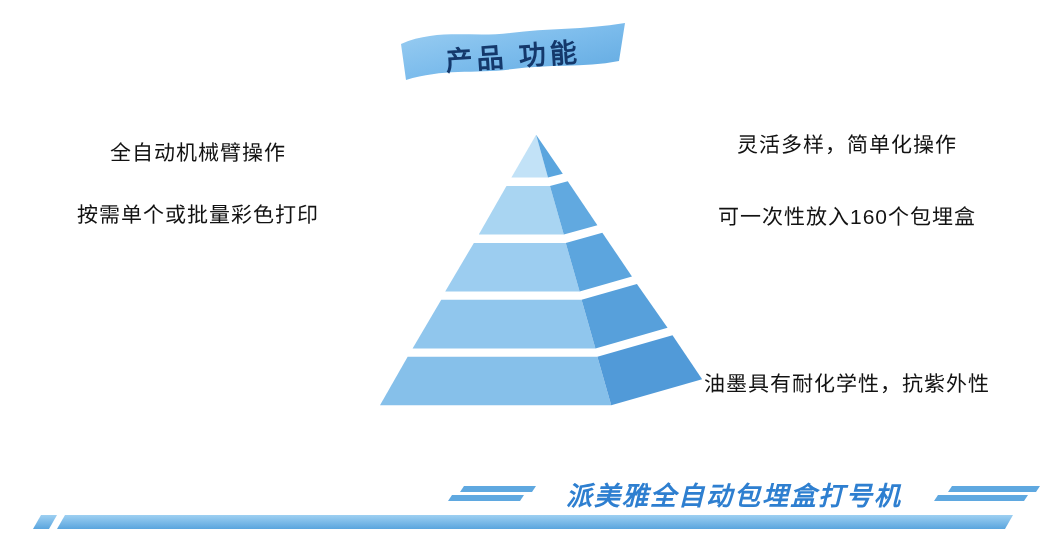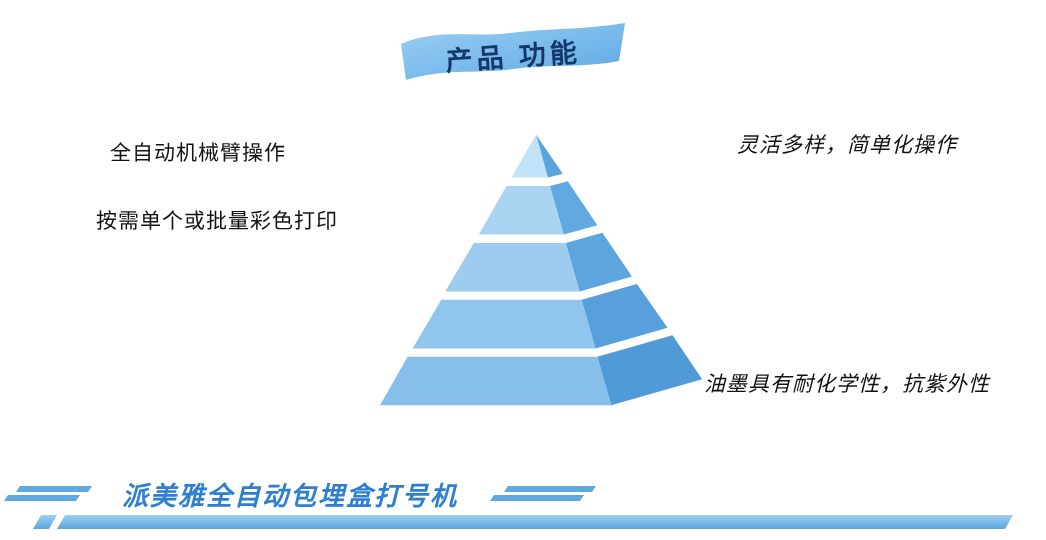--- a/index.html
+++ b/index.html
@@ -12,34 +12,34 @@
   .banner svg{position:absolute;left:0;top:0;}
   .banner-title{
     position:absolute;left:0;top:15px;width:100%;text-align:center;
     font-size:27px;font-weight:bold;letter-spacing:4px;color:#14386b;
     transform:rotate(-4deg);
   }
   
   .pyramid{position:absolute;left:378px;top:130px;}
   
   .features-left{position:absolute;left:0;top:0;width:396px;height:388px;}
-  .features-right{position:absolute;left:656px;top:0;width:382px;height:408px;font-style:italic;}
+  .features-right{position:absolute;left:656px;top:0;width:382px;height:408px;}
   .feature{
     position:absolute;width:100%;text-align:center;font-size:21px;
     color:#121212;white-space:nowrap;letter-spacing:1px;
   }
-  .features-left .f1{top:136px;} .features-left .f2{top:204px;padding-left:19px;}
+  .features-left .f1{top:136px;} .features-left .f2{top:198px;}
   .features-left .f3{top:267px;} .features-left .f4{top:345px;}
   .features-right .f1{top:128px;} .features-right .f2{top:200px;}
   .features-right .f3{top:270px;} .features-right .f4{top:367px;}
   .note{font-size:15px;letter-spacing:0;}
   
   .footer{
     position:absolute;left:0;top:474px;width:1046px;height:38px;
-    display:flex;align-items:center;justify-content:flex-start;gap:26px;
+    display:flex;align-items:center;justify-content:flex-end;gap:26px;
   }
   .footer-title{
     font-size:26px;font-weight:bold;font-style:italic;
     color:#2e7fd0;letter-spacing:2px;white-space:nowrap;
   }
   .bottom-bar{position:absolute;left:27px;top:512px;width:992px;height:20px;}
 </style>
 </head>
 <body>
 
@@ -83,20 +83,23 @@
     </div>
     <div class="feature f2">
       <span>按需单个或批量彩色打印</span><span class="note"></span>
     </div>
   </div>
 
   <div class="features-right">
     <div class="feature f1">
       <span>灵活多样，简单化操作</span>
     </div>
+    <div class="feature f2">
+      <span>可一次性放入160个包埋盒</span>
+    </div>
     <div class="feature f4">
       <span>油墨具有耐化学性，抗紫外性</span>
     </div>
   </div>
 
   <div class="footer">
     <svg width="96" height="22" viewBox="0 0 96 22">
       <polygon points="20,4 92,4 88,10 16,10" fill="#5fa8e0"></polygon>
       <polygon points="8,13 80,13 76,19 4,19" fill="#5fa8e0"></polygon>
     </svg>

